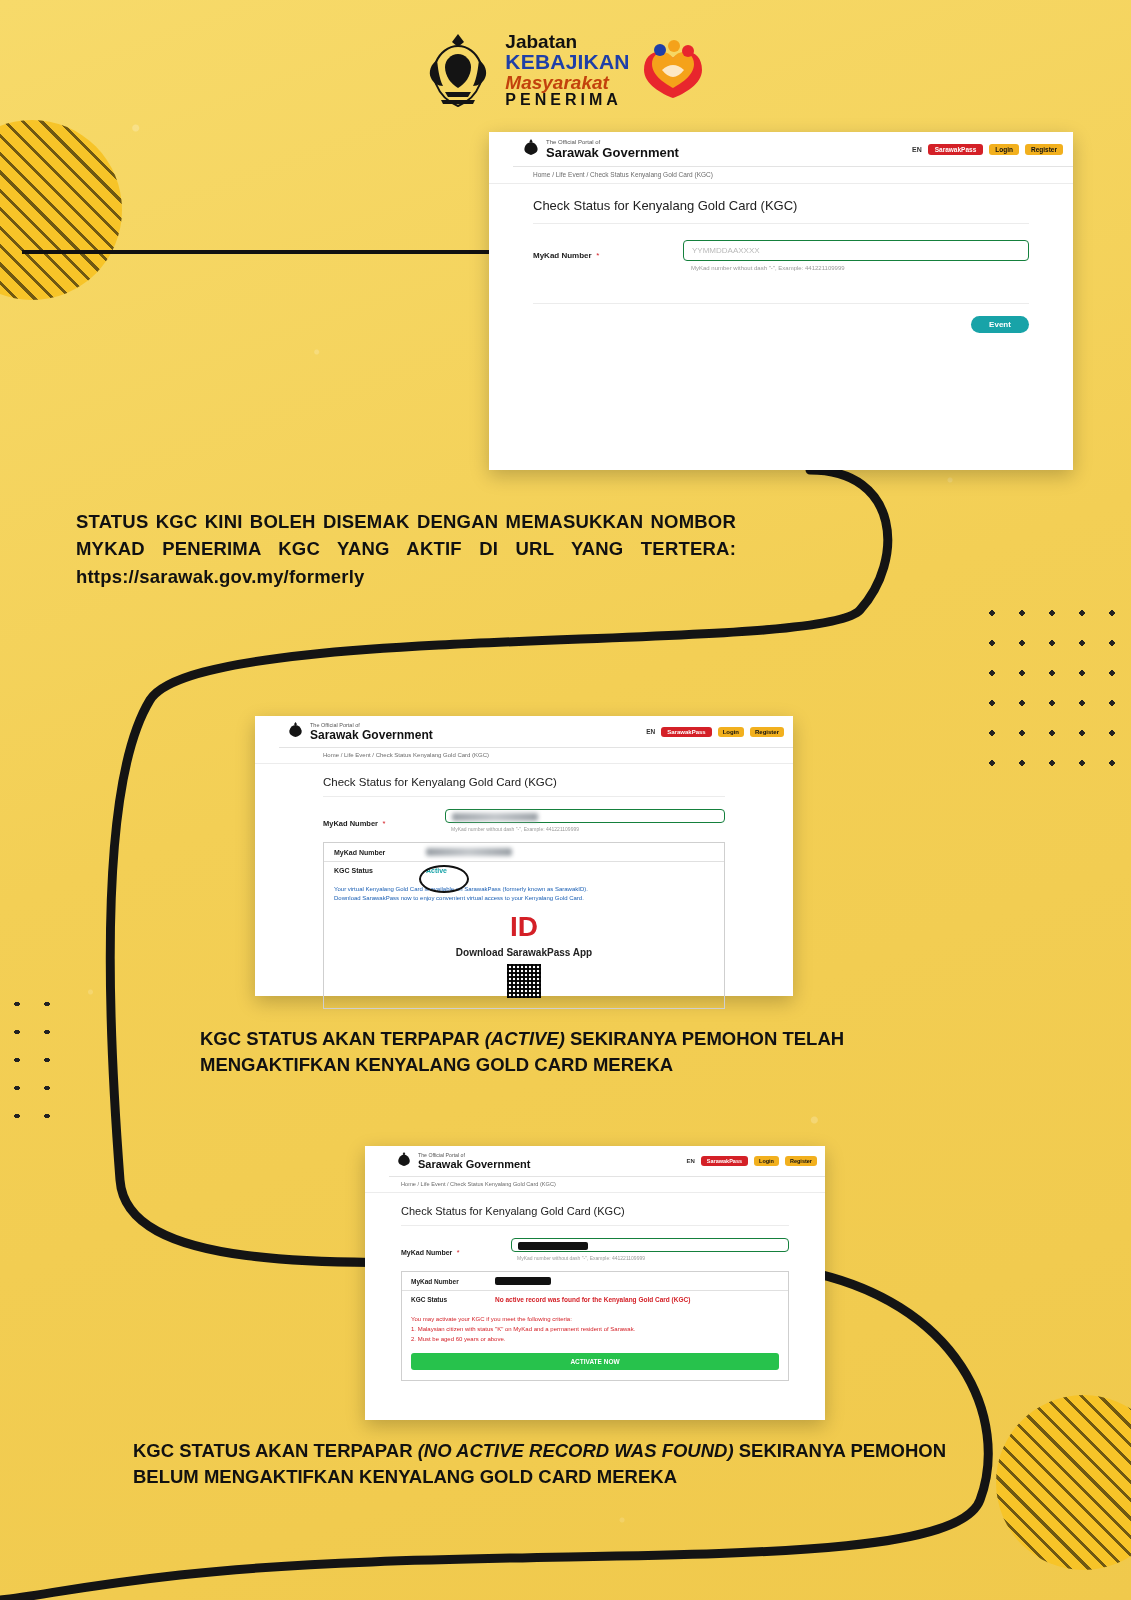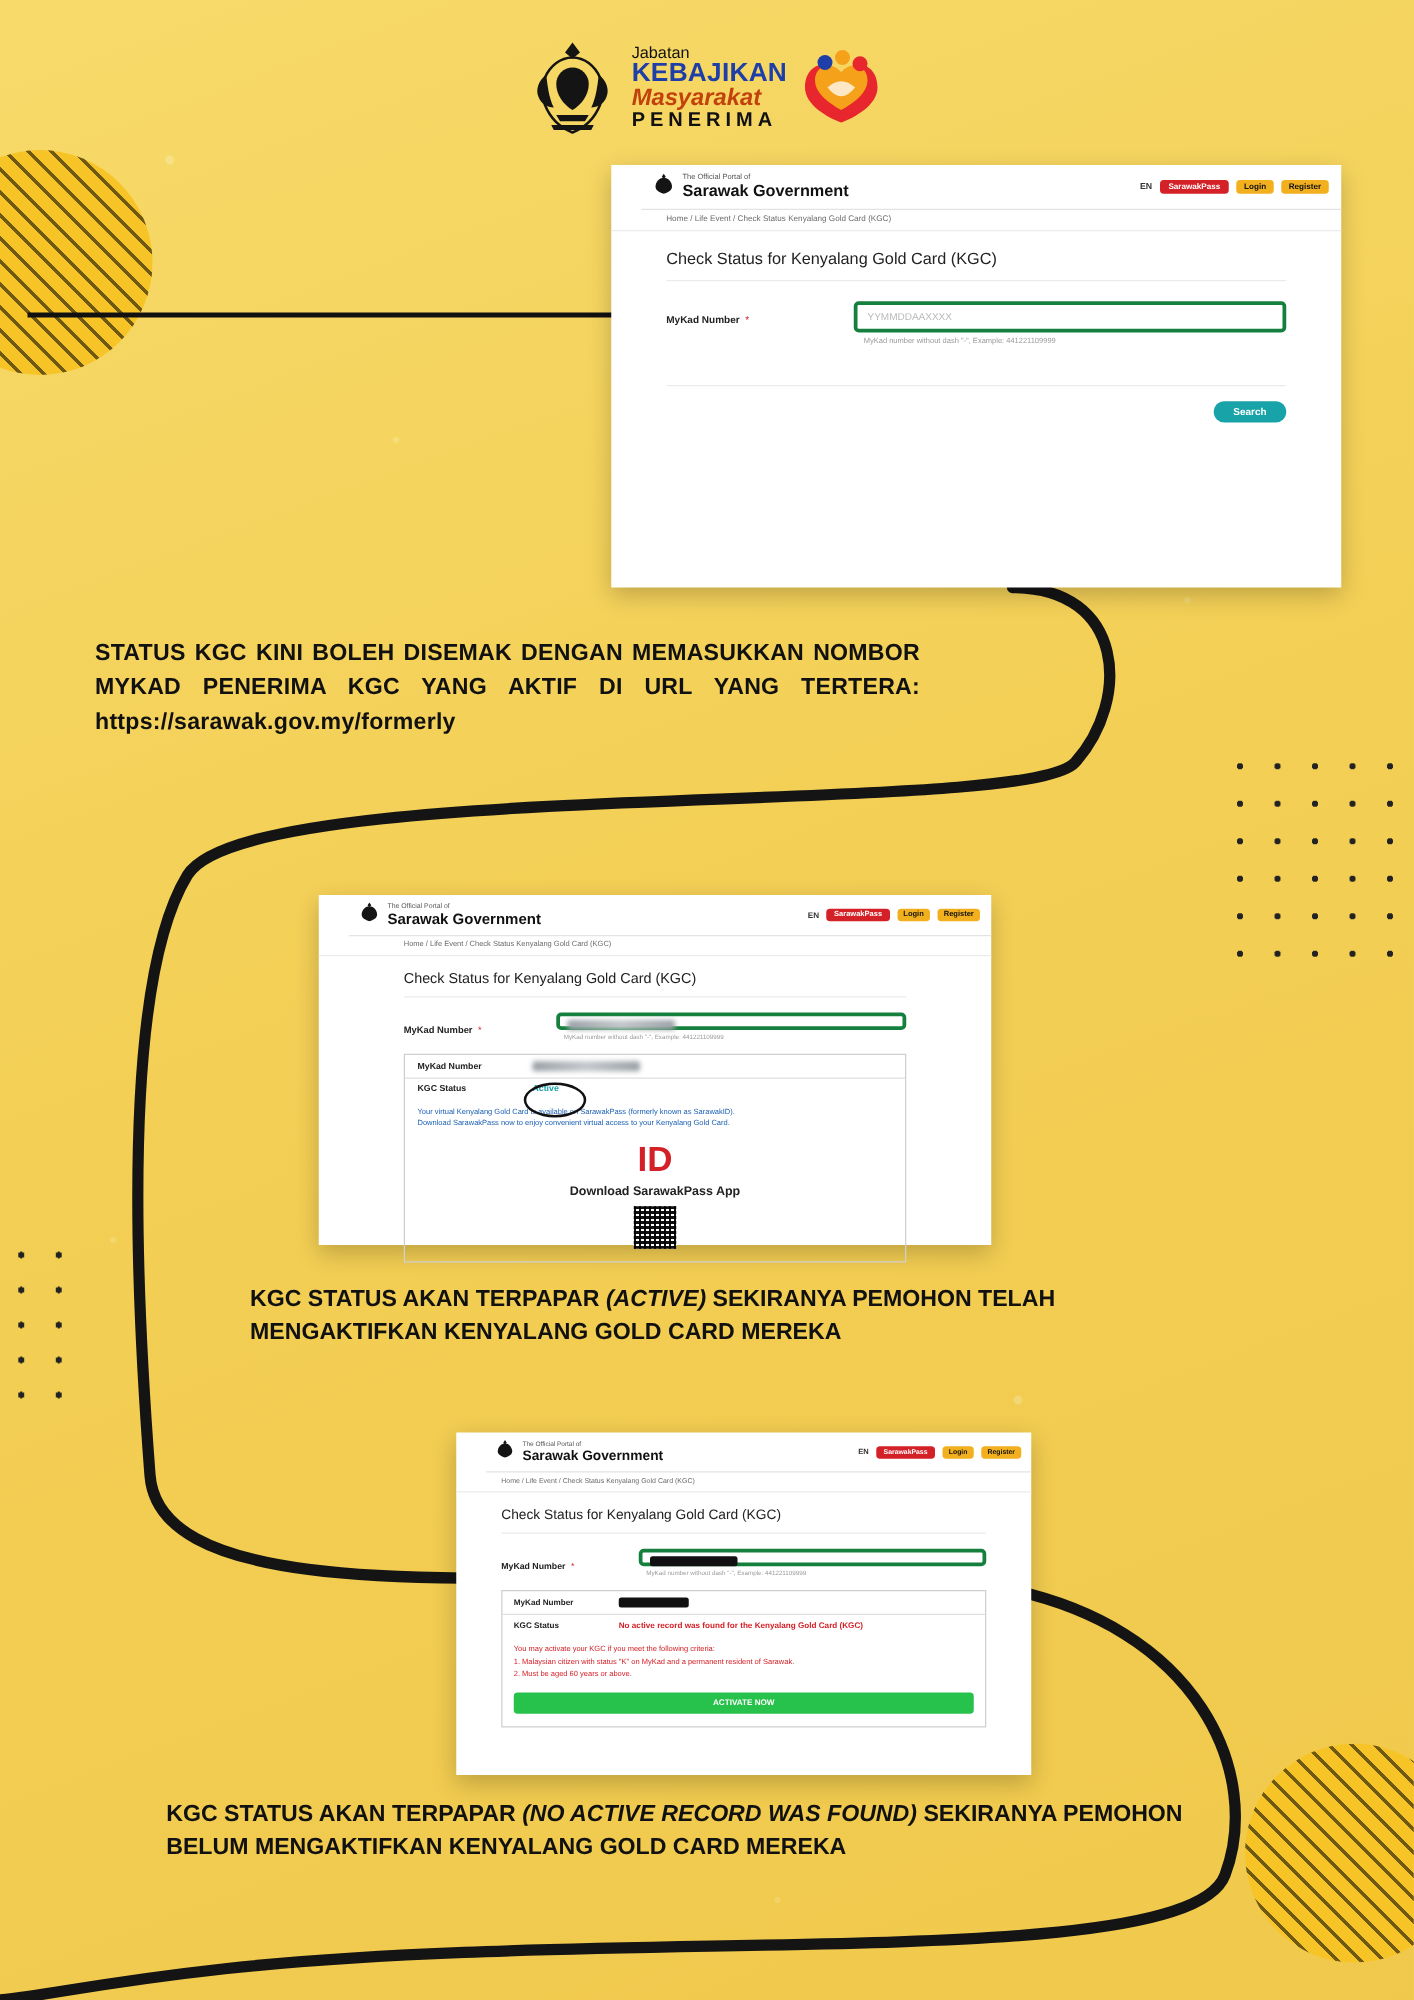--- a/index.html
+++ b/index.html
@@ -51,21 +51,21 @@
     background-size:30px 28px;
   }
 
   
   .path-svg { position:absolute; left:0; top:0; width:1131px; height:1600px; pointer-events:none; }
 
   
   .header { position:absolute; left:0; top:30px; width:100%; display:flex; justify-content:center; align-items:center; gap:14px; }
   .crest { width:66px; height:80px; position:relative; }
   .jkm-text { font-family:"Liberation Sans", sans-serif; line-height:1.02; }
-  .jkm-text .l1 { font-size:13px; font-weight:400; color:#111; }
+  .jkm-text .l1 { font-size:19px; font-weight:700; color:#111; }
   .jkm-text .l2 { font-size:21px; font-weight:800; color:#1f3fa8; letter-spacing:.2px; }
   .jkm-text .l3 { font-size:19px; font-weight:800; color:#c2410c;font-style:italic; }
   .jkm-text .l4 { font-size:16px; font-weight:800; color:#111; letter-spacing:4px; }
   .heart-logo { width:66px; height:60px; position:relative; margin-left:-4px; }
 
   
   .title-block { position:absolute; left:96px; top:182px; width:420px; }
   .title-block .t { font-size:23px; font-weight:800; color:#111; line-height:1.28; letter-spacing:.3px; }
   .title-rule { position:absolute; left:22px; top:250px; width:480px; height:4px; background:#111; }
 
@@ -80,21 +80,21 @@
   .pill { border-radius:3px; color:#fff; font-weight:600; display:inline-block; }
   .pill.sp { background:#d42027; }
   .pill.login { background:#f2b01e; color:#111; }
   .pill.reg { background:#f2b01e; color:#111; }
   .en { color:#333; font-weight:600; }
   .crumb { color:#6b6b6b; border-bottom:1px solid #ececec; }
   .pagetitle { color:#222; }
   .fieldrow { display:flex; align-items:flex-start; }
   .flabel { color:#222; font-weight:600; }
   .req { color:#d42027; }
-  .finput { border:3px solid #15803d; border-radius:4px; background:#fff; color:#b9b9b9; }
+  .finput { border:1px solid #15803d; border-radius:4px; background:#fff; color:#b9b9b9; }
   .fhint { color:#9a9a9a; }
   .hr { border-top:1px solid #ececec; }
   .searchbtn { background:#18a3a8; color:#fff; border-radius:16px; text-align:center; font-weight:600; }
 
   
   .resbox { border:1px solid #cfcfcf; }
   .resrow { display:flex; align-items:center; }
   .reskey { font-weight:700; color:#222; }
   .blurred { background:linear-gradient(90deg,#9aa0a6,#c3c7cb,#9aa0a6); filter:blur(2.2px); border-radius:2px; }
   .blackbar { background:#111; border-radius:2px; }
@@ -202,21 +202,21 @@
       <span class="flabel" style="font-size:8px;">MyKad Number</span>
       <span class="req" style="font-size:8px;">*</span>
     </div>
     <div style="flex:1;">
       <div class="finput" style="font-size:8px;padding:5px 8px;">YYMMDDAAXXXX</div>
       <div class="fhint" style="font-size:6px;padding:4px 0 0 8px;">MyKad number without dash "-", Example: 441221109999</div>
     </div>
   </div>
   <div class="hr" style="margin:32px 44px 0;"></div>
   <div style="display:flex;justify-content:flex-end;padding:12px 44px 0;">
-    <div class="searchbtn" style="font-size:8px;width:58px;padding:4px 0;">Search</div>
+    <div class="searchbtn" style="font-size:8px;width:58px;padding:4px 0;">Event</div>
   </div>
 </div>
 
 <div class="cap cap1">
   <span>STATUS KGC KINI BOLEH DISEMAK DENGAN MEMASUKKAN NOMBOR MYKAD PENERIMA KGC YANG AKTIF DI URL YANG TERTERA: </span><span class="url">https://sarawak.gov.my/formerly</span>
 </div>
 
 <div class="mock" style="left:255px; top:716px; width:538px; height:280px;">
   <div class="topbar" style="padding:5px 9px;">
     <div class="sg-logo">

